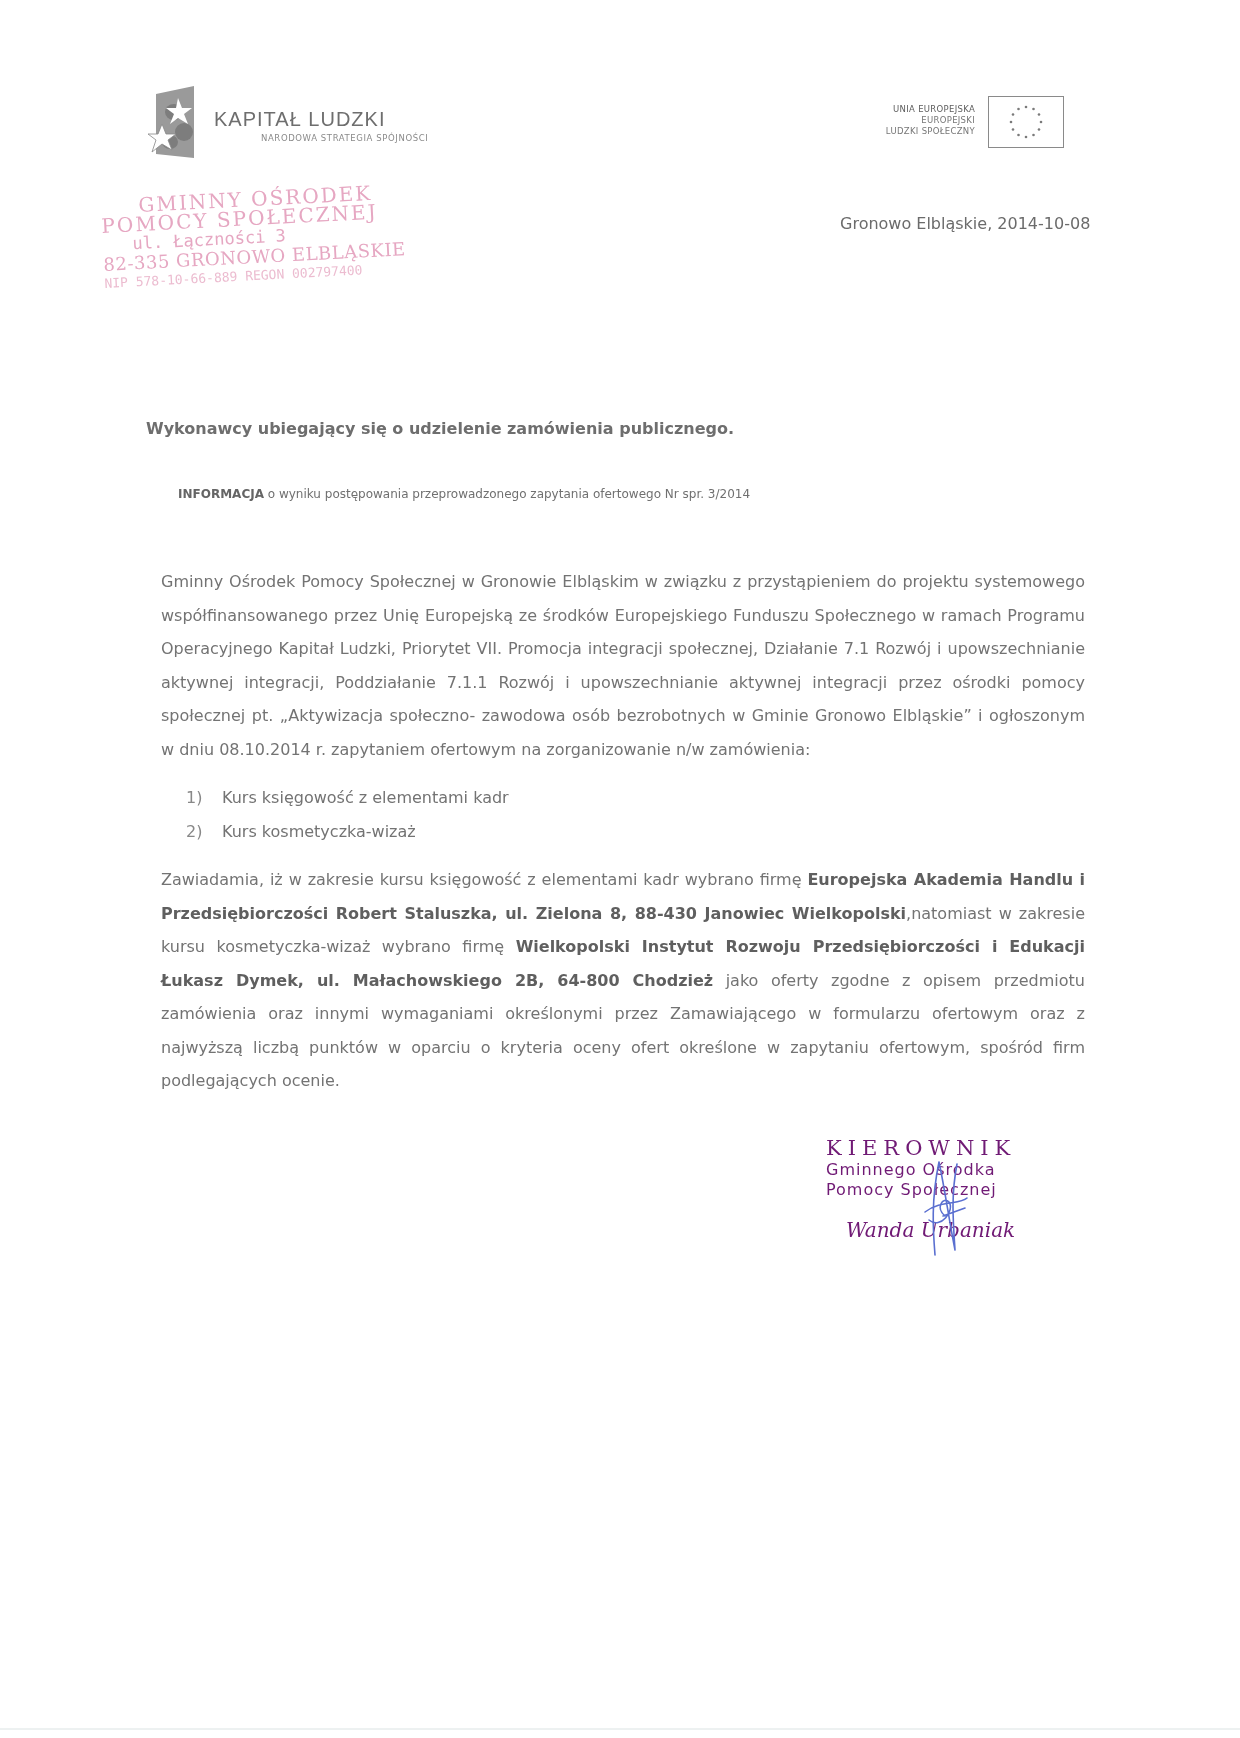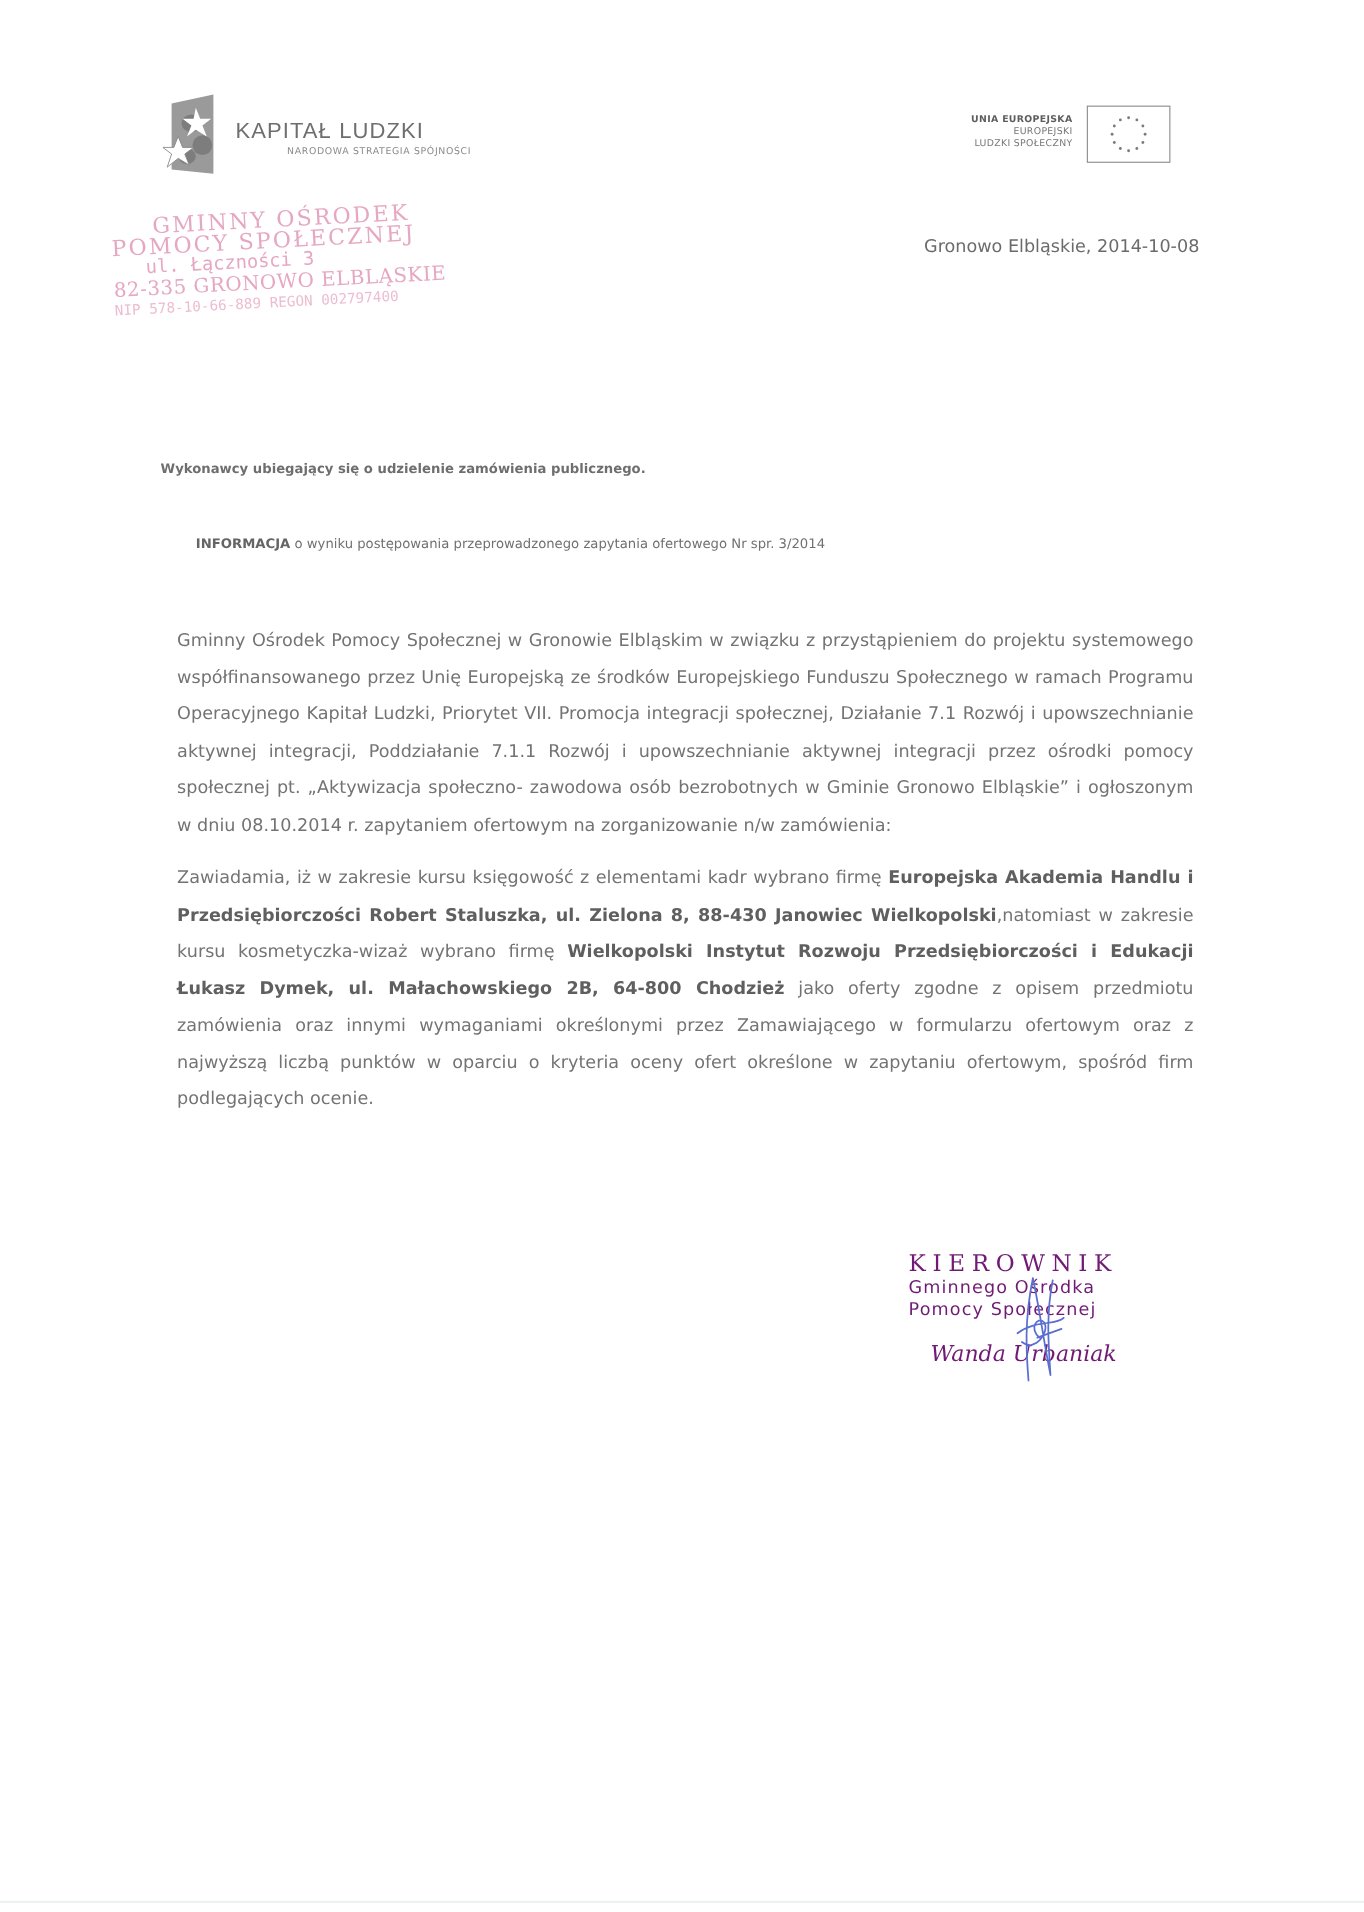--- a/index.html
+++ b/index.html
@@ -8,40 +8,40 @@
     .abs { position: absolute; }
 
     
     .kl-logo { left: 148px; top: 84px; width: 52px; height: 76px; }
     .kl-title { left: 214px; top: 108px; font-family: Liberation Sans, sans-serif;
                 font-size: 20px; letter-spacing: 1px; color: #6e6e6e; white-space: nowrap; }
     .kl-sub { left: 215px; top: 133px; font-size: 8.5px; letter-spacing: 0.6px; color: #8a8a8a; white-space: nowrap; padding-left: 46px; }
 
     .eu-text { left: 820px; top: 104px; width: 155px; text-align: right; font-size: 8.5px;
                line-height: 11px; color: #777; }
-    .eu-text .l1 { font-weight: bold; color: #5e5e5e; letter-spacing: 0.3px; }
+    .eu-text .l1 { font-weight: normal; color: #5e5e5e; letter-spacing: 0.3px; }
     .eu-text .l2, .eu-text .l3 { letter-spacing: 0.3px; }
     .eu-flag { left: 988px; top: 96px; width: 74px; height: 50px; border: 1px solid #8a8a8a; }
 
     
     .stamp { left: 100px; top: 198px; width: 300px; color: #e6a7c2;
              font-family: "DejaVu Sans Mono", monospace; transform: rotate(-3deg);
              transform-origin: left top; }
     .stamp div { white-space: nowrap; line-height: 19px; }
     .stamp .s1 { font-family: "DejaVu Serif", serif; font-size: 20px; letter-spacing: 2px; padding-left: 38px; }
     .stamp .s2 { font-family: "DejaVu Serif", serif; font-size: 20px; letter-spacing: 2px; }
     .stamp .s3 { font-size: 17px; padding-left: 30px; }
     .stamp .s4 { font-family: "DejaVu Serif", serif; font-size: 18px; letter-spacing: 0.5px; }
     .stamp .s5 { font-size: 13px; color: #ecbcd0; }
 
     .place-date { left: 840px; top: 214px; font-size: 16px; color: #6b6b6b; white-space: nowrap;
                   font-family: "DejaVu Sans", sans-serif; }
 
     
-    .recipient { left: 146px; top: 419px; font-size: 12px; font-weight: bold; color: #6e6e6e; white-space: nowrap; }
+    .recipient { left: 146px; top: 419px; font-size: 16px; font-weight: bold; color: #6e6e6e; white-space: nowrap; }
     .info-line { left: 146px; top: 487px; font-size: 12px; color: #707070; white-space: nowrap; margin-left: 32px; }
     .info-line b { color: #656565; }
 
     .body-text { left: 146px; top: 550px; width: 954px; font-size: 16px; line-height: 33.5px;
                  color: #737373; text-align: justify; }
     .body-text p { margin: 15px; }
     .list { margin: 0; padding: 0; list-style: none; }
     .list li { padding-left: 40px; }
     .list .num { display: inline-block; width: 36px; color: #888; }
     .bold { font-weight: bold; color: #5f5f5f; }
@@ -102,20 +102,24 @@
 <div class="abs place-date">Gronowo Elbląskie, 2014-10-08</div>
 
 <div class="abs recipient">Wykonawcy ubiegający się o udzielenie zamówienia publicznego.</div>
 
 <div class="abs info-line">
   <b>INFORMACJA</b><span> o wyniku postępowania przeprowadzonego zapytania ofertowego Nr spr.  3/2014</span>
 </div>
 
 <div class="abs body-text">
   <p>Gminny Ośrodek Pomocy Społecznej w Gronowie Elbląskim w związku z przystąpieniem do projektu systemowego współfinansowanego przez Unię Europejską ze środków Europejskiego Funduszu Społecznego w ramach Programu Operacyjnego Kapitał Ludzki, Priorytet VII. Promocja integracji społecznej, Działanie 7.1 Rozwój i upowszechnianie aktywnej integracji, Poddziałanie 7.1.1 Rozwój i upowszechnianie aktywnej integracji przez ośrodki pomocy społecznej pt. „Aktywizacja społeczno- zawodowa osób bezrobotnych w Gminie Gronowo Elbląskie” i ogłoszonym w dniu 08.10.2014 r. zapytaniem ofertowym na zorganizowanie n/w zamówienia:</p>
+  <ul class="list">
+    <li><span class="num">1)</span><span>Kurs księgowość z elementami kadr</span></li>
+    <li><span class="num">2)</span><span>Kurs kosmetyczka-wizaż</span></li>
+  </ul>
   <p><span>Zawiadamia, iż w zakresie kursu księgowość z elementami kadr wybrano firmę </span><span class="bold">Europejska Akademia Handlu i Przedsiębiorczości Robert Staluszka, ul. Zielona 8, 88-430 Janowiec Wielkopolski</span><span>,natomiast w zakresie kursu kosmetyczka-wizaż wybrano firmę </span><span class="bold">Wielkopolski Instytut Rozwoju Przedsiębiorczości i Edukacji Łukasz Dymek, ul. Małachowskiego 2B, 64-800 Chodzież</span><span> jako oferty zgodne z opisem przedmiotu zamówienia oraz innymi wymaganiami określonymi przez Zamawiającego w formularzu ofertowym oraz z najwyższą liczbą punktów w oparciu o kryteria oceny ofert określone w zapytaniu ofertowym, spośród firm podlegających ocenie.</span></p>
 </div>
 
 <div class="abs sig">
   <div class="t1">KIEROWNIK</div>
   <div class="t2">Gminnego Ośrodka</div>
   <div class="t3">Pomocy Społecznej</div>
   <div class="t4">Wanda Urbaniak</div>
 </div>
 <svg class="abs sig-scribble" viewBox="0 0 80 110">

